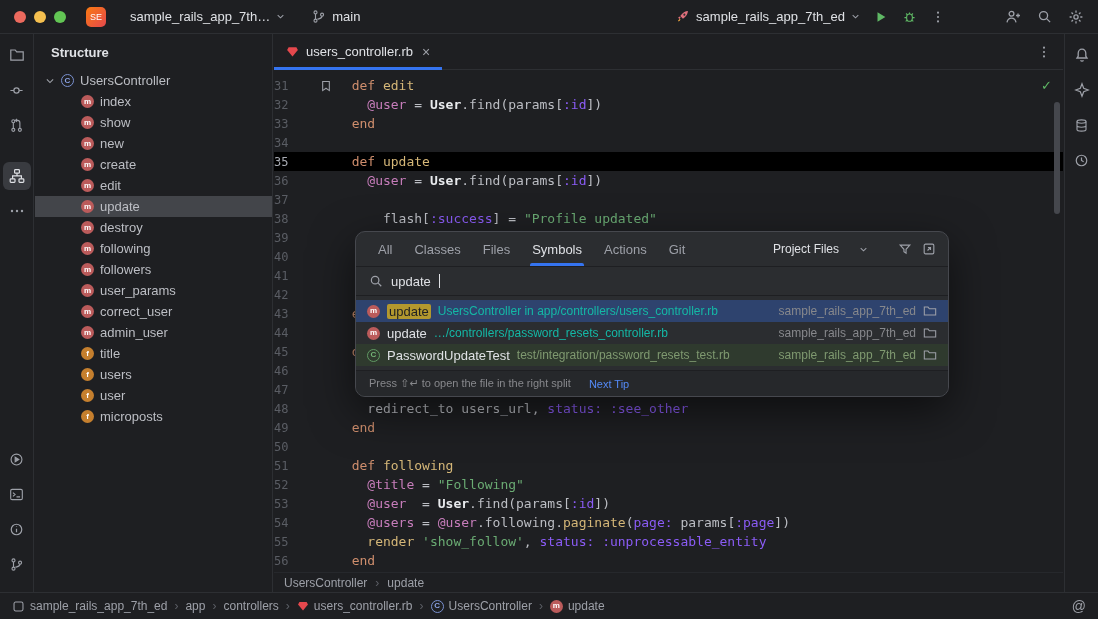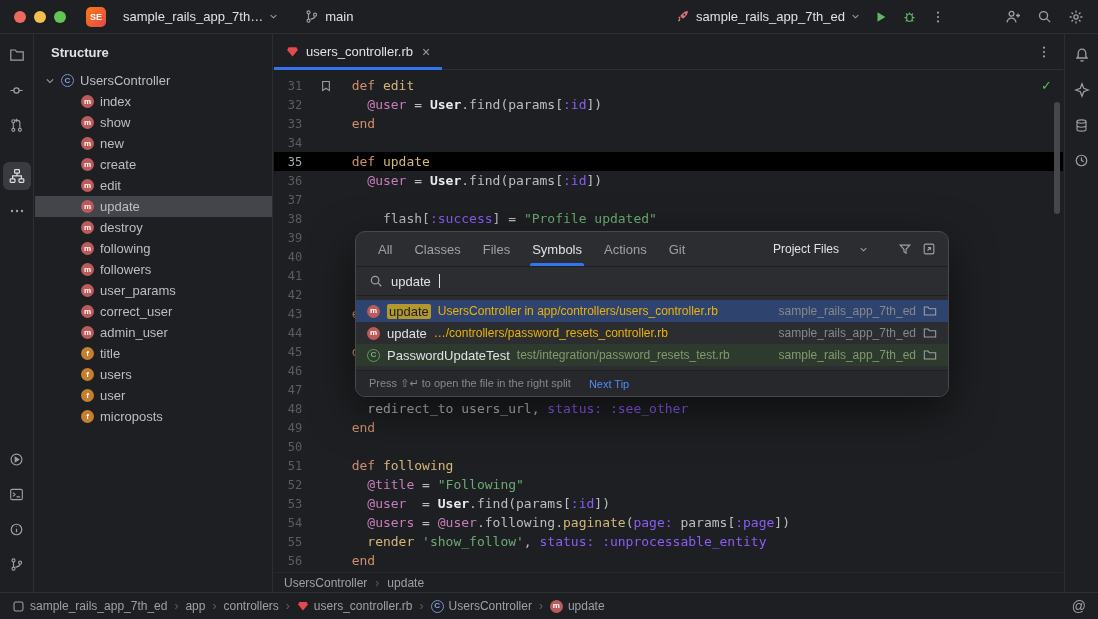--- a/index.html
+++ b/index.html
@@ -4,21 +4,21 @@
 <style>
 *{margin:0;padding:0;box-sizing:border-box}
 body{background:#101113;font-family:"Liberation Sans",sans-serif}
 .app{position:relative;width:1098px;height:619px;background:#1e1f22;color:#bcbec4;overflow:hidden;font-size:13px}
 
 
 .titlebar{position:absolute;top:0;left:0;right:0;height:34px;display:flex;align-items:center;padding:0 14px;border-bottom:1px solid #2d2f33;background:#1e1f22}
 .lights{display:flex;gap:8px;margin-right:20px}
 .light{width:12px;height:12px;border-radius:50%}
 .light.red{background:#ec6a5e}.light.yellow{background:#f5bf4f}.light.green{background:#62c554}
-.proj-badge{width:20px;height:20px;border-radius:5px;background:linear-gradient(135deg,#f97a12,#e5484d);color:#fff;font-size:9px;font-weight:700;display:flex;align-items:center;justify-content:center;margin-right:17px}
+.proj-badge{width:20px;height:20px;border-radius:5px;background:linear-gradient(135deg,#f97a12,#e5484d);color:#fff;font-size:9px;font-weight:400;display:flex;align-items:center;justify-content:center;margin-right:24px}
 .tb-widget{display:flex;align-items:center;gap:6px;color:#dfe1e5}
 .branch-widget{margin-left:26px}
 .titlebar-right{margin-left:auto;display:flex;align-items:center;gap:14px}
 .tools-group{display:flex;align-items:center;gap:16px;margin-left:46px}
 .muted{color:#9da0a8}
 
 
 .left-stripe{position:absolute;top:34px;left:0;width:34px;bottom:27px;border-right:1px solid #2d2f33;display:flex;flex-direction:column;align-items:center;padding:7px 0;background:#1e1f22}
 .right-stripe{position:absolute;top:34px;right:0;width:34px;bottom:27px;border-left:1px solid #2d2f33;display:flex;flex-direction:column;align-items:center;padding:7px 0;background:#1e1f22}
 .stripe-btn{width:28px;height:28px;border-radius:6px;display:flex;align-items:center;justify-content:center;color:#9da0a8;margin-bottom:7px;cursor:pointer}
@@ -42,21 +42,21 @@
 
 .editor{position:absolute;top:34px;left:274px;right:35px;bottom:27px;background:#1e1f22;display:flex;flex-direction:column}
 .tabbar{height:36px;display:flex;align-items:stretch;border-bottom:1px solid #2d2f33}
 .tab{display:flex;align-items:center;gap:7px;padding:0 12px;position:relative;color:#dfe1e5;cursor:pointer}
 .tab::after{content:"";position:absolute;left:0;right:0;bottom:-1px;height:3px;background:#3574f0}
 .tab-close{color:#9da0a8;font-size:14px;margin-left:2px}
 .tabbar-kebab{margin-left:auto;display:flex;align-items:center;padding:0 12px;color:#9da0a8;cursor:pointer}
 .code-area{flex:1;position:relative;overflow:hidden;padding-top:6px}
 .code-row{height:19px;display:flex;align-items:center}
 .code-row.current{background:#000000}
-.gutter-num{width:42px;text-align:center;color:#5a5d64;font:12px "DejaVu Sans Mono",monospace;flex:none;cursor:pointer}
+.gutter-num{width:42px;text-align:left;color:#5a5d64;font:12px "DejaVu Sans Mono",monospace;flex:none;cursor:pointer}
 .code-row.current .gutter-num{color:#a8abb3}
 .gutter-slot{width:20px;flex:none;display:flex;justify-content:center;align-items:center}
 .code-text{font:13px/19px "DejaVu Sans Mono",monospace;white-space:pre}
 .tok-kw{color:#cf8e6d}.tok-fn{color:#d5b778}.tok-const{color:#e8eaed;font-weight:700}
 .tok-ivar{color:#c77dbb}.tok-sym{color:#8b5cf6}.tok-str{color:#6aab73}.tok-pl{color:#bcbec4}
 .inspect-check{position:absolute;top:8px;right:11px;color:#5fb865;font-size:13px}
 .scroll-thumb{position:absolute;top:32px;right:3px;width:6px;height:112px;background:#45474d;border-radius:3px}
 .editor-breadcrumb{height:20px;display:flex;align-items:center;gap:8px;padding-left:10px;color:#9da0a8;font-size:12px;border-top:1px solid #26282c}
 .crumb-sep{color:#5c5f66}
 
@@ -69,21 +69,21 @@
 .popup-scope{margin-left:auto;display:flex;align-items:center;gap:20px;color:#dfe1e5;font-size:12px;cursor:pointer}
 .popup-tools{display:flex;align-items:center;gap:10px;color:#9da0a8;margin-left:8px}
 .popup-search{height:30px;display:flex;align-items:center;gap:8px;padding:0 13px;border-top:1px solid #1e1f22;border-bottom:1px solid #1e1f22;color:#dfe1e5}
 .search-caret{width:1px;height:14px;background:#dfe1e5}
 .popup-results{padding:4px 0}
 .result-row{height:22px;display:flex;align-items:center;gap:7px;padding:0 11px;cursor:pointer}
 .result-row.selected{background:#2e436e}
 .result-row.green{background:#2f3a2e}
 .res-name{color:#dfe1e5}
 .match-chip{background:#b3982e;color:#1e1f22;border-radius:2px;padding:0 2px}
-.res-detail{color:#eab308;font-size:12px;white-space:nowrap;overflow:hidden;text-overflow:ellipsis}
+.res-detail{color:#14b8a6;font-size:12px;white-space:nowrap;overflow:hidden;text-overflow:ellipsis}
 .result-row.green .res-detail,.result-row.green .res-project{color:#7f9970}
 .res-spacer{flex:1}
 .res-project{color:#87888c;font-size:12px;flex:none}
 .popup-footer{height:26px;display:flex;align-items:center;gap:18px;padding:0 13px;background:#26282b;border-top:1px solid #1e1f22;font-size:11px;color:#87888c}
 .footer-link{color:#548af7;cursor:pointer}
 
 
 .statusbar{position:absolute;left:0;right:0;bottom:0;height:27px;border-top:1px solid #2d2f33;display:flex;align-items:center;padding:0 12px;gap:7px;font-size:12px;color:#9da0a8;background:#1e1f22}
 .crumb{display:inline-flex;align-items:center;gap:5px;cursor:pointer}
 .statusbar-right{margin-left:auto;font-size:14px;color:#9da0a8}

